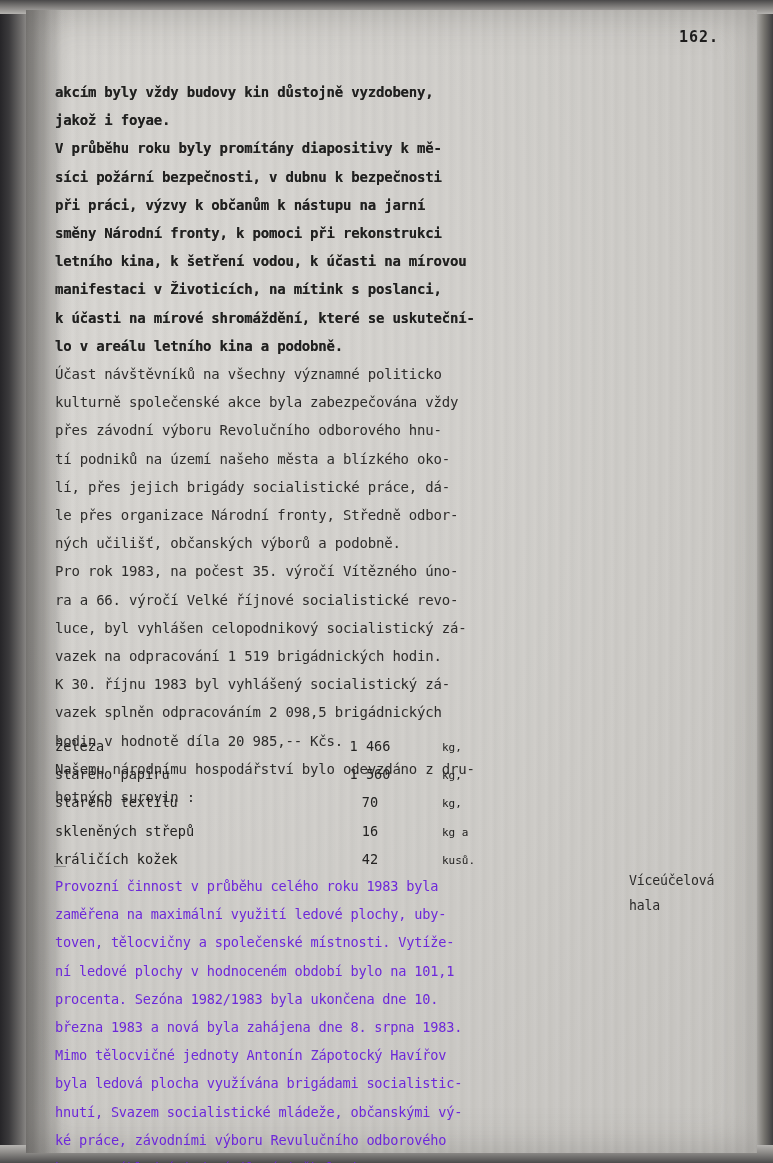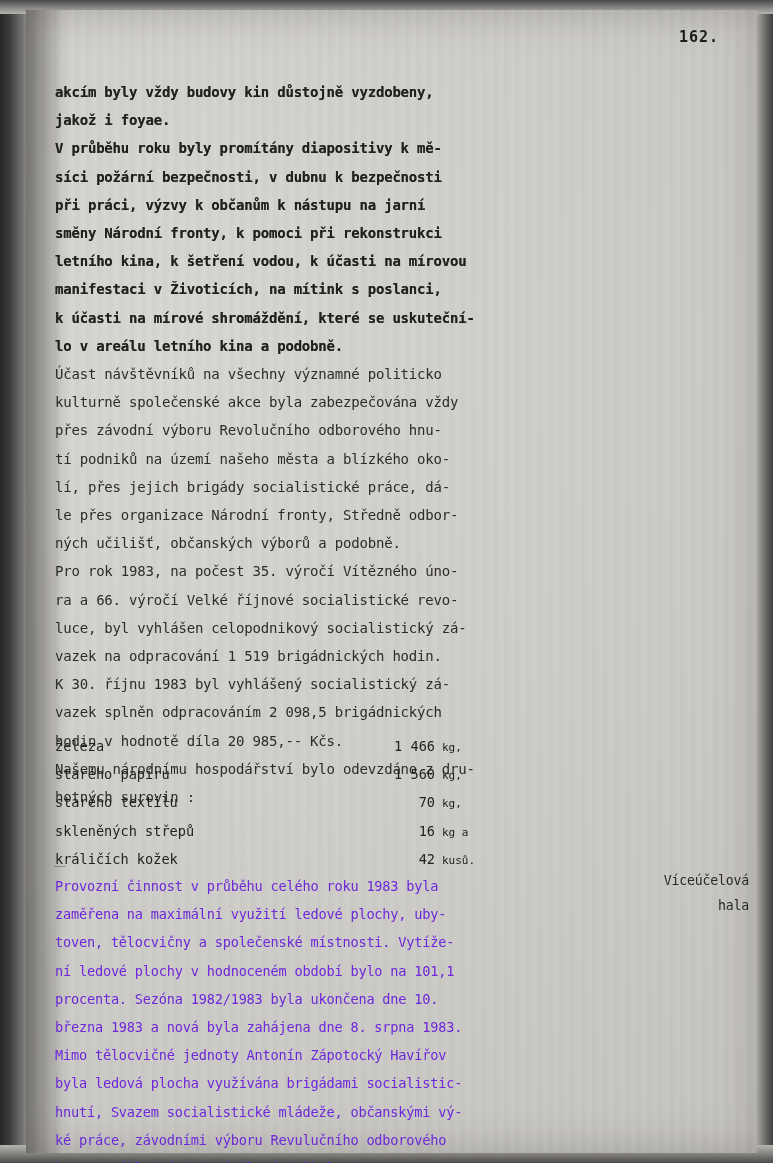--- a/index.html
+++ b/index.html
@@ -120,21 +120,21 @@
   }
   #material-table .row .label {
     width: 250px;
     font-size: 13.6px;
     font-family: "DejaVu Sans Mono", monospace;
     color: #232221;
     white-space: pre;
   }
   #material-table .row .amount {
     width: 130px;
-    text-align: right;
+    text-align: center;
     font-size: 13.6px;
     font-family: "DejaVu Sans Mono", monospace;
     color: #232221;
     white-space: pre;
   }
   #material-table .row .unit {
     padding-left: 7px;
     font-size: 11px;
     font-family: "DejaVu Sans Mono", monospace;
     color: #232221;
@@ -153,21 +153,20 @@
     line-height: 28.2px;
     white-space: pre;
     color: #6d28d9;
   }
 
   #margin-note {
     position: absolute;
     right: 24px;
     top: 868px;
     width: 120px;
-    text-align: right;
   }
   #margin-note p.line {
     margin: 0;
     font-size: 13.2px;
     line-height: 25px;
     white-space: pre;
     color: #2b2a29;
   }
 
   .sep-mark {

